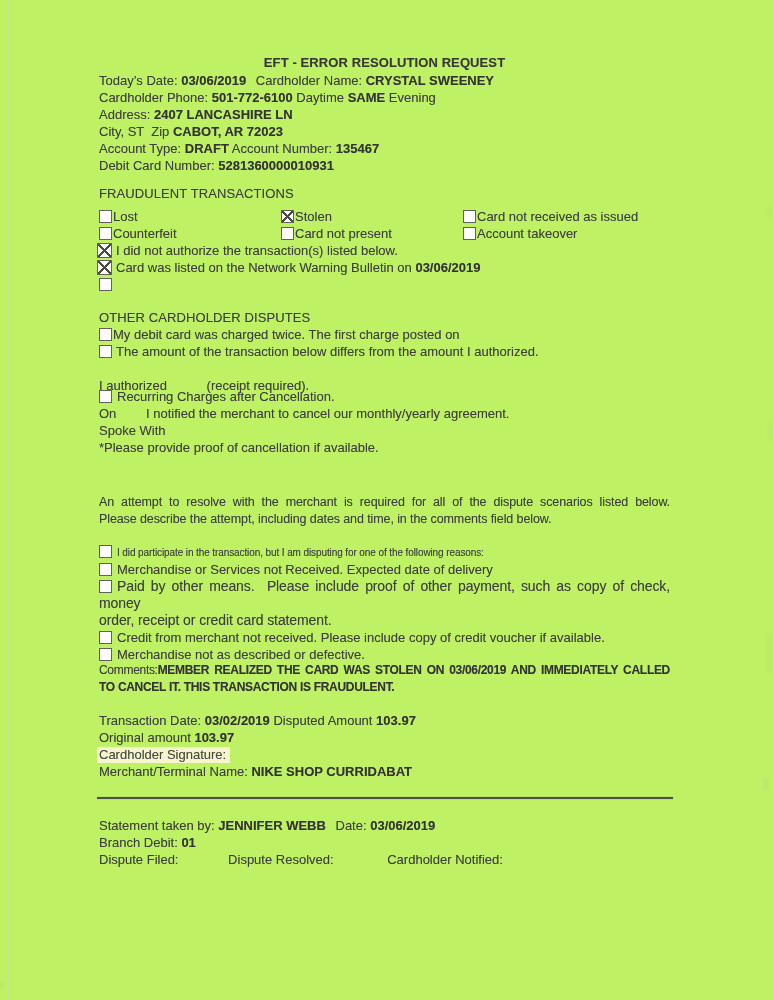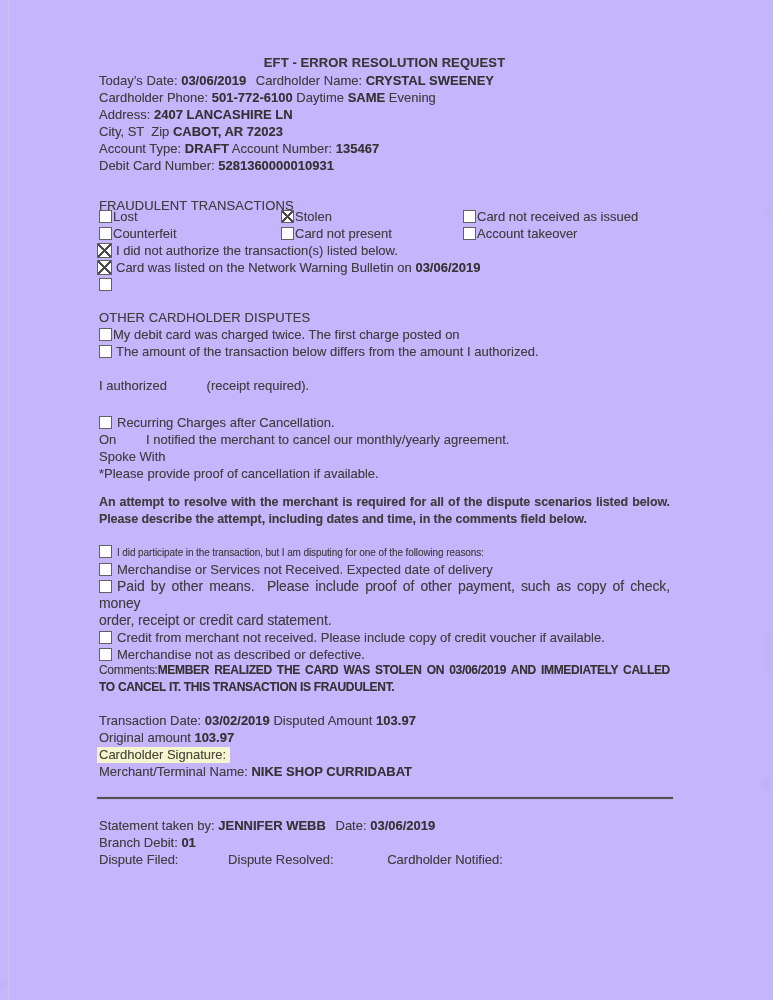--- a/index.html
+++ b/index.html
@@ -1,16 +1,16 @@
 <!DOCTYPE html>
 <html><head>
 <meta charset="utf-8">
 <style>
   html,body{margin:0;padding:0;background:#ffffff;}
-  .page{position:relative;width:773px;height:1000px;background:#c4b5fd;overflow:hidden;
+  .page{position:relative;width:773px;height:1000px;background:#bef264;overflow:hidden;
         font-family:"Liberation Sans","DejaVu Sans",sans-serif;font-size:13px;line-height:17px;
         color:#3e3e3e;text-shadow:0 0 .4px rgba(80,80,80,.45);}
   .abs{position:absolute;}
   .content{left:99px;width:571px;}
   .b{font-weight:bold;color:#333333;}
   .pre{white-space:pre-wrap;}
   .nowrap{white-space:nowrap;}
   .title{font-weight:bold;text-align:center;letter-spacing:.1px;color:#383838;}
   .heading{letter-spacing:.1px;}
   
@@ -21,21 +21,21 @@
       linear-gradient(to top right,transparent 43%,#4a4a4a 43%,#4a4a4a 57%,transparent 57%),
       linear-gradient(to bottom right,transparent 43%,#4a4a4a 43%,#4a4a4a 57%,transparent 57%);}
   .mr1{margin-right:1px;} .mr4{margin-right:4px;} .mr5{margin-right:5px;}
   .xline{margin-left:-2px;}
   
   .row{position:relative;height:17px;}
   .c2{position:absolute;left:182px;top:0;white-space:nowrap;}
   .c3{position:absolute;left:364px;top:0;white-space:nowrap;}
   
   .jl{text-align:justify;text-align-last:justify;}
-  .sz125{font-size:12.5px;letter-spacing:-.1px;font-weight:bold;}
+  .sz125{font-size:12.5px;letter-spacing:-.1px;}
   .sz12{font-size:12px;letter-spacing:-.3px;}
   .sz127{font-size:14px;letter-spacing:-.1px;}
   .sz126{font-size:10px;letter-spacing:-.1px;}
   
   .g6{margin-left:6px;} .g26{margin-left:26px;} .g36{margin-left:36px;}
   .g46{margin-left:46px;} .g50{margin-left:50px;}
   .hl{background:#f5f6cf;padding:0 4px 1px 2px;margin-left:-2px;color:#4a4a3a;}
   .rule{position:absolute;left:97px;top:797px;width:576px;height:2px;background:#4f4f4f;
         box-shadow:0 0 1px rgba(80,80,80,.7);}
   .speck{position:absolute;background:#a8a8a8;filter:blur(1.2px);}
@@ -75,21 +75,21 @@
       <span class="b">DRAFT</span>
       <span>Account Number:</span>
       <span class="b">135467</span>
     </div>
     <div class="nowrap">
       <span>Debit Card Number:</span>
       <span class="b">5281360000010931</span>
     </div>
   </div>
 
-  <div class="abs content heading" style="top:197px;">FRAUDULENT TRANSACTIONS</div>
+  <div class="abs content heading" style="top:185px;">FRAUDULENT TRANSACTIONS</div>
 
   <div class="abs content" style="top:208px;">
     <div class="row">
       <span class="nowrap"><span class="cb mr1" data-checked="false"></span><span>Lost</span></span>
       <span class="c2"><span class="cb mr1" data-checked="true"></span><span>Stolen</span></span>
       <span class="c3"><span class="cb mr1" data-checked="false"></span><span>Card not received as issued</span></span>
     </div>
     <div class="row">
       <span class="nowrap"><span class="cb mr1" data-checked="false"></span><span>Counterfeit</span></span>
       <span class="c2"><span class="cb mr1" data-checked="false"></span><span>Card not present</span></span>
@@ -119,21 +119,21 @@
     <div class="nowrap">
       <span class="cb mr4" data-checked="false"></span><span>The amount of the transaction below differs from the amount I authorized.</span>
     </div>
   </div>
 
   <div class="abs content nowrap" style="top:377px;">
     <span>I authorized</span>
     <span class="g36">(receipt required).</span>
   </div>
 
-  <div class="abs content" style="top:414px;">
+  <div class="abs content" style="top:388px;">
     <div class="nowrap">
       <span class="cb mr5" data-checked="false"></span><span>Recurring Charges after Cancellation.</span>
     </div>
     <div class="nowrap">
       <span>On</span>
       <span class="g26">I notified the merchant to cancel our monthly/yearly agreement.</span>
     </div>
     <div>Spoke With</div>
     <div>*Please provide proof of cancellation if available.</div>
   </div>

